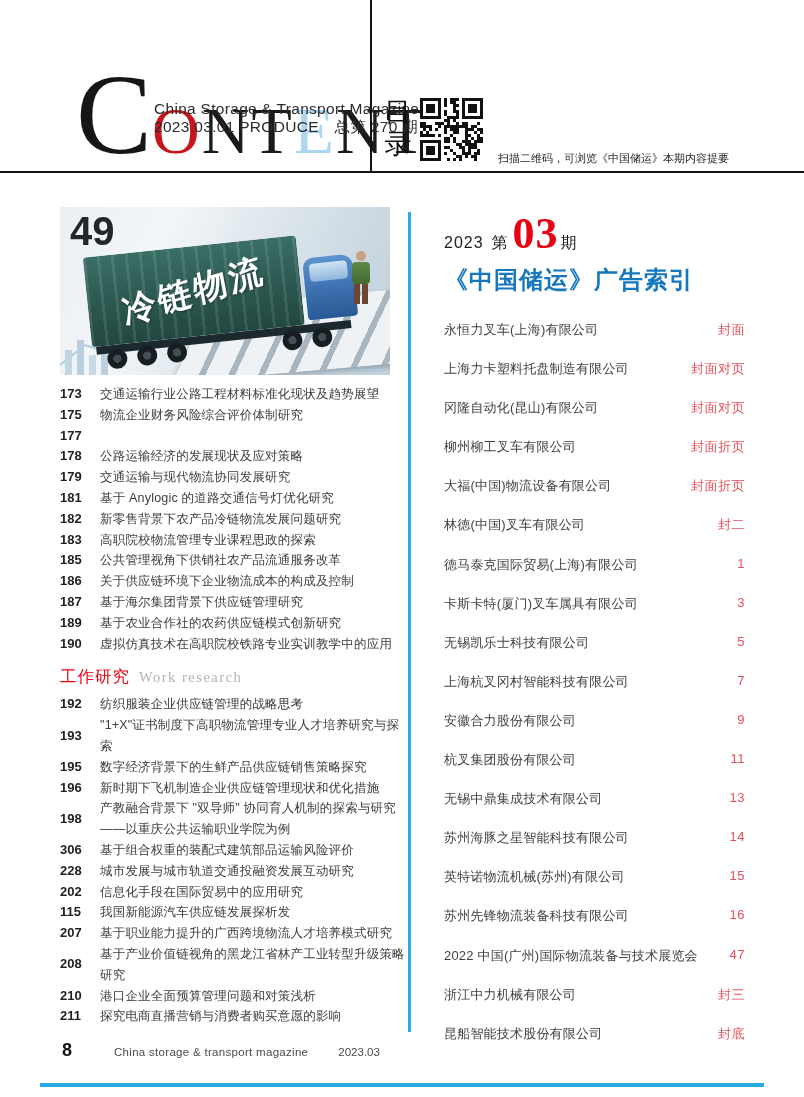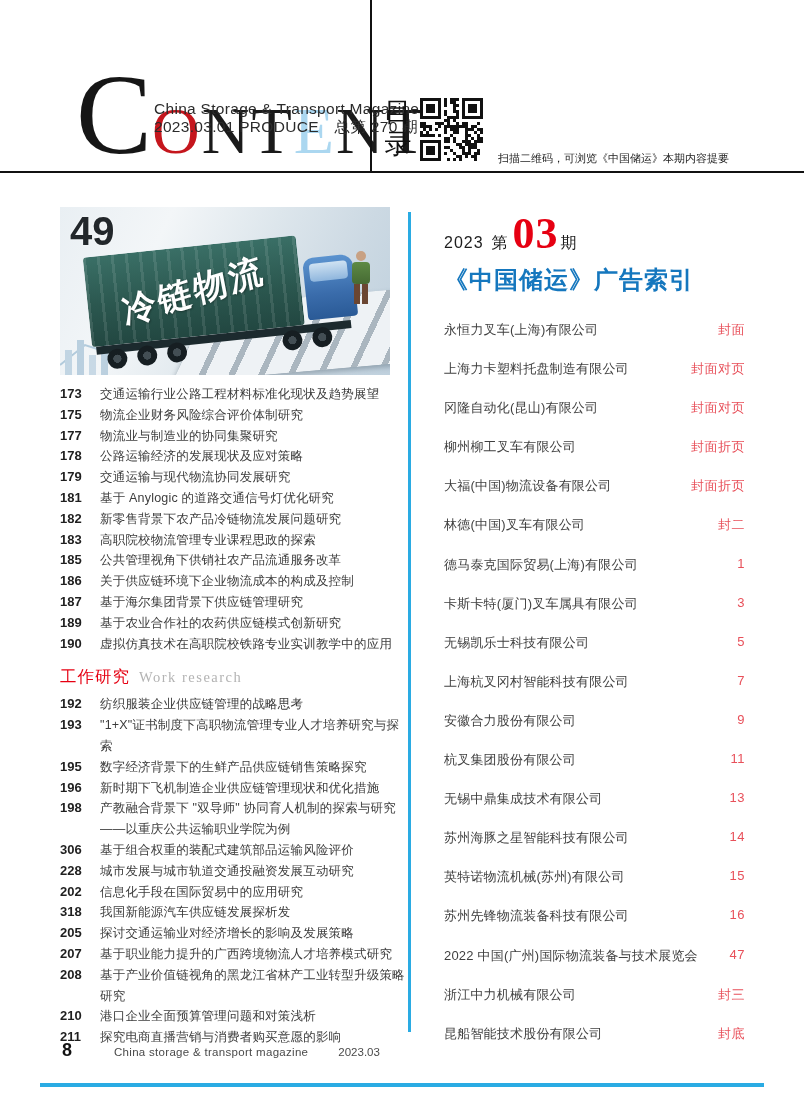--- a/index.html
+++ b/index.html
@@ -42,21 +42,21 @@
   .t-cab::before{content:'';position:absolute;left:6px;top:6px;width:38px;height:18px;border-radius:4px;background:linear-gradient(180deg,#cfe2f2,#8fb6dd);}
   .t-chassis{position:absolute;left:4px;top:90px;width:256px;height:8px;background:#1c2a2e;}
   .t-wheel{position:absolute;top:94px;width:20px;height:20px;border-radius:50%;background:radial-gradient(circle at 50% 50%,#434e54 0 28%,#161e22 30% 100%);}
   .figurine{position:absolute;left:292px;top:44px;z-index:3;}
   .fig-head{width:10px;height:10px;border-radius:50%;background:#c8a183;margin:0 auto;}
   .fig-body{width:18px;height:22px;border-radius:4px;background:linear-gradient(180deg,#5d8a45,#466a33);margin:1px auto 0;}
   .fig-legs{width:14px;height:20px;margin:0 auto;background:linear-gradient(90deg,#6b4632 0 45%,transparent 45% 55%,#6b4632 55% 100%);}
 
   
   .article-list{list-style:none;margin:0;padding:0;}
-  .article-row{display:flex;line-height:20.8px;}
+  .article-row{display:flex;line-height:20.8px;align-items:center;}
   .article-row .num{flex:0 0 40px;font-weight:bold;font-size:13px;color:#1f1f1f;}
   .article-row .title{flex:1;font-size:12.5px;color:#3c3c3c;letter-spacing:.2px;}
   .section-head{margin:12px 0 6px 0;display:flex;align-items:baseline;}
   .section-head .cn{font-size:16.5px;font-weight:normal;color:var(--accent-red,#e60012);letter-spacing:1px;}
   .section-head .en{margin-left:9px;font-family:"Liberation Serif",serif;font-size:14.5px;color:#b3b3b3;letter-spacing:1.5px;}
 
   
   .col-divider{position:absolute;left:408px;top:212px;width:3px;height:820px;background:var(--line-blue,#2aabe3);}
   .right-col{position:absolute;left:444px;top:212px;width:301px;}
   .issue-line{display:flex;align-items:baseline;color:#1d1d1d;}
@@ -264,21 +264,20 @@
         <li class="article-row">
           <span class="num">173</span>
           <span class="title">交通运输行业公路工程材料标准化现状及趋势展望</span>
         </li>
         <li class="article-row">
           <span class="num">175</span>
           <span class="title">物流企业财务风险综合评价体制研究</span>
         </li>
         <li class="article-row">
           <span class="num">177</span>
-          <span class="title">物流业与制造业的协同集聚研究</span>
         </li>
         <li class="article-row">
           <span class="num">178</span>
           <span class="title">公路运输经济的发展现状及应对策略</span>
         </li>
         <li class="article-row">
           <span class="num">179</span>
           <span class="title">交通运输与现代物流协同发展研究</span>
         </li>
         <li class="article-row">
@@ -347,26 +346,22 @@
         </li>
         <li class="article-row">
           <span class="num">228</span>
           <span class="title">城市发展与城市轨道交通投融资发展互动研究</span>
         </li>
         <li class="article-row">
           <span class="num">202</span>
           <span class="title">信息化手段在国际贸易中的应用研究</span>
         </li>
         <li class="article-row">
-          <span class="num">318</span>
+          <span class="num">115</span>
           <span class="title">我国新能源汽车供应链发展探析发</span>
-        </li>
-        <li class="article-row">
-          <span class="num">205</span>
-          <span class="title">探讨交通运输业对经济增长的影响及发展策略</span>
         </li>
         <li class="article-row">
           <span class="num">207</span>
           <span class="title">基于职业能力提升的广西跨境物流人才培养模式研究</span>
         </li>
         <li class="article-row">
           <span class="num">208</span>
           <span class="title">基于产业价值链视角的黑龙江省林产工业转型升级策略研究</span>
         </li>
         <li class="article-row">

